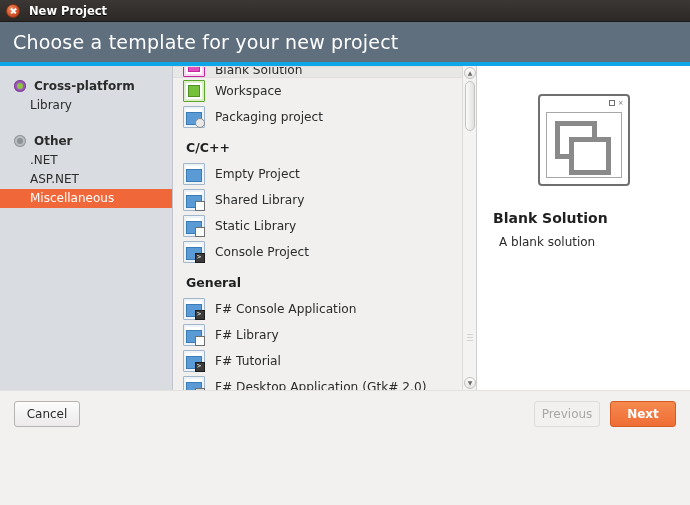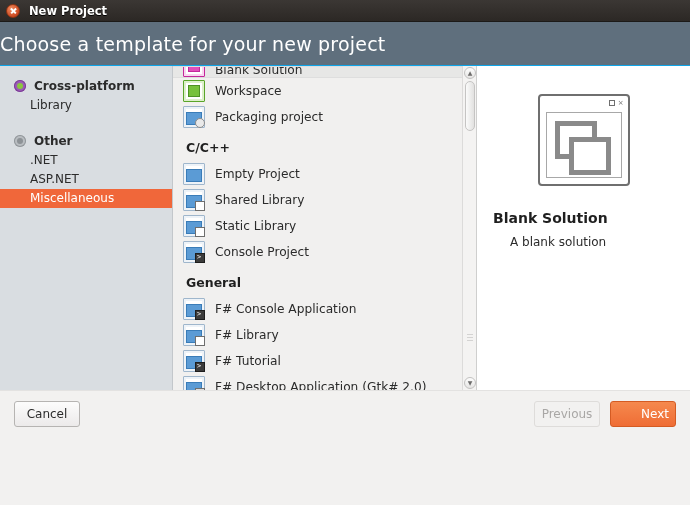--- a/index.html
+++ b/index.html
@@ -47,22 +47,22 @@
     font-weight: bold;
     margin-left: 9px;
     text-shadow: 0 1px 0 #000;
   }
 
   
   .header {
     flex: 0 0 44px;
     background: #5f6f7d;
     display: flex; align-items: center;
-    padding-left: 0;
-    border-bottom: 1px solid #0ea5e9;
+    padding-left: 13px;
+    border-bottom: 4px solid #0ea5e9;
   }
   .header-title {
     color: #ffffff;
     font-size: 19px;
     letter-spacing: 0.2px;
   }
 
   
   .body {
     flex: 1 1 auto;
@@ -301,21 +301,21 @@
     border: 5px solid #8a8a8a; background: #ffffff;
   }
   .preview-title {
     align-self: flex-start;
     margin-left: 16px;
     font-size: 14px; font-weight: bold; color: #1f1f1f;
     margin-bottom: 9px;
   }
   .preview-desc {
     align-self: flex-start;
-    margin-left: 33px;
+    margin-left: 22px;
     font-size: 12px; color: #2b2b2b;
   }
 
   
   .footer {
     flex: 0 0 47px;
     background: #f2f1f0;
     display: flex; align-items: center;
     padding: 0 14px;
     border-top: 1px solid #e3e2e1;
@@ -333,22 +333,21 @@
   }
   .btn.disabled {
     color: #a9a7a5;
     background: #f2f1f0;
     border-color: #dedcda;
   }
   .btn.primary {
     background: linear-gradient(to bottom,#f5894e,#ef6d35);
     border-color: #d45b23;
     color: #ffffff;
-    font-weight: normal;
-    text-align: right;
+    font-weight: bold;
   }
   .spacer { flex: 1 1 auto; }
   .btn + .btn { margin-left: 10px; }
 </style>
 </head>
 <body>
 
 <div class="window">
 
   <div class="titlebar">

